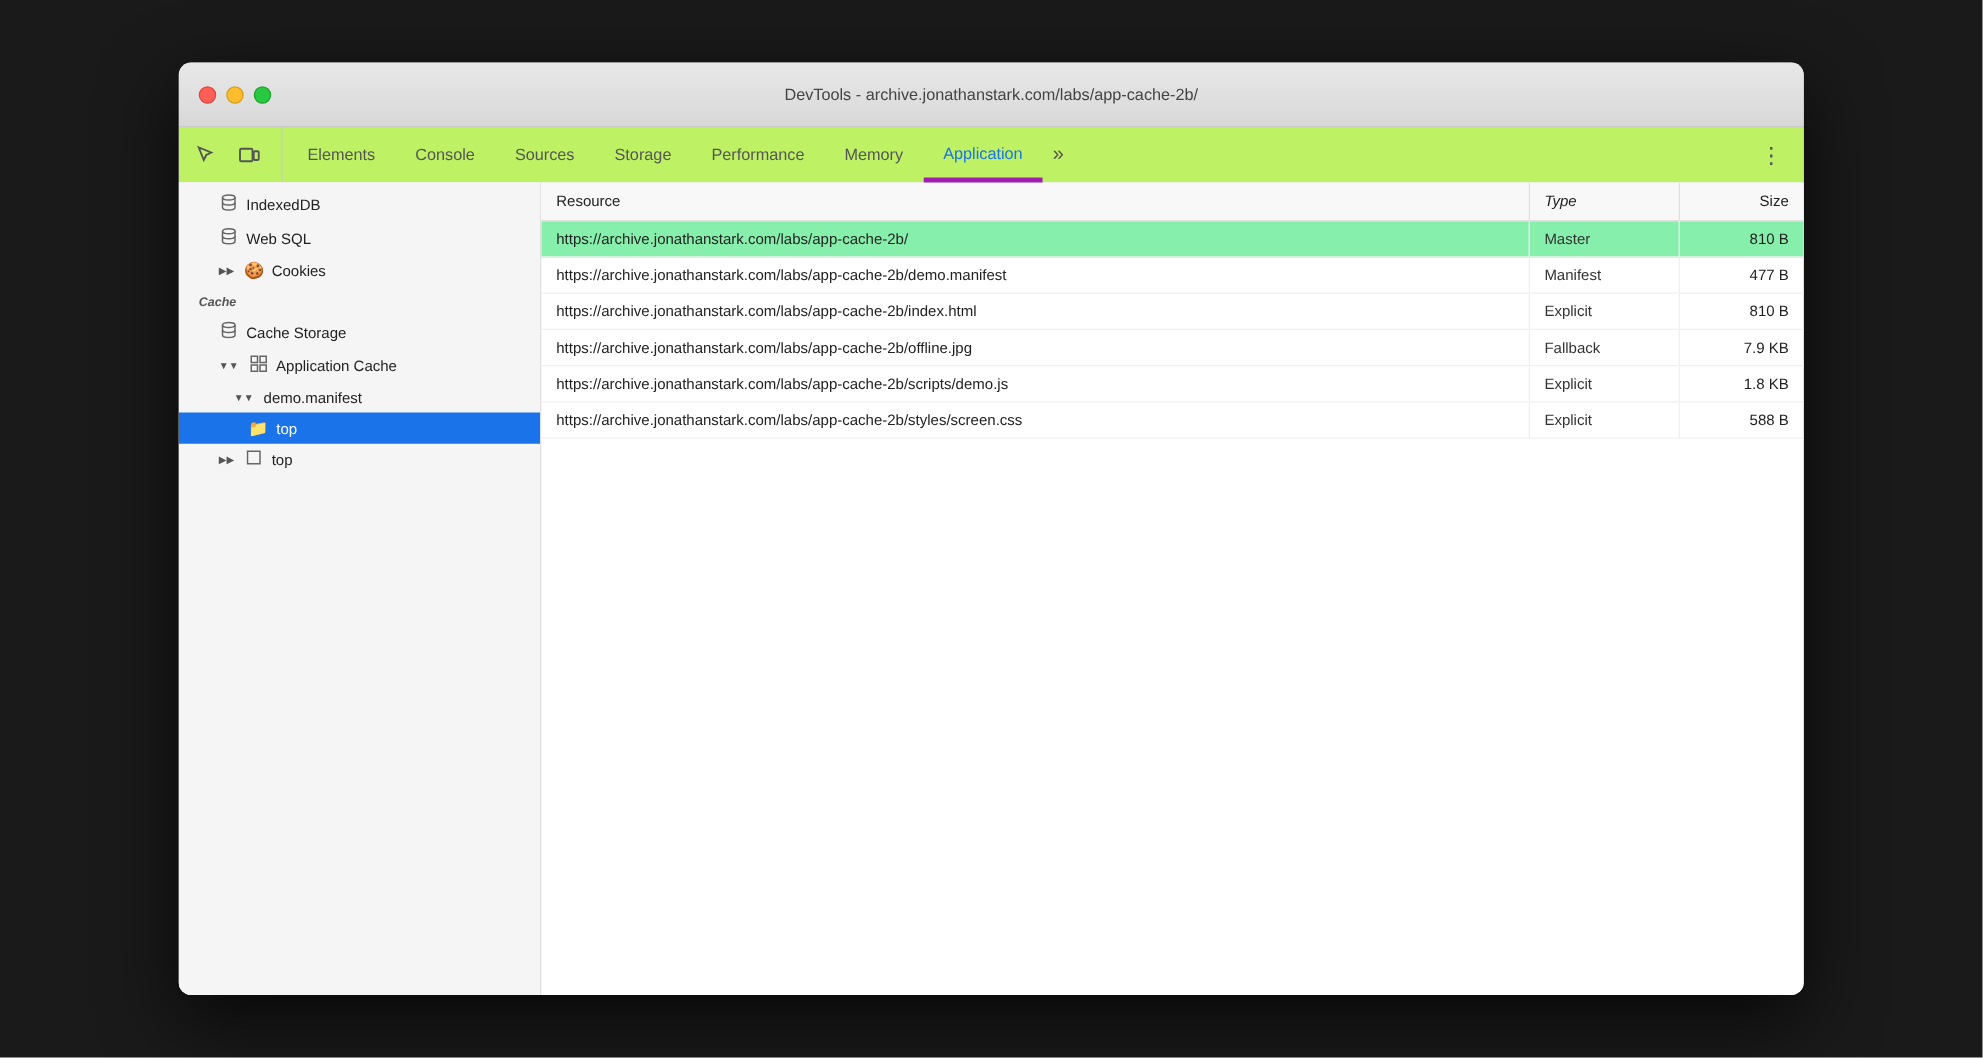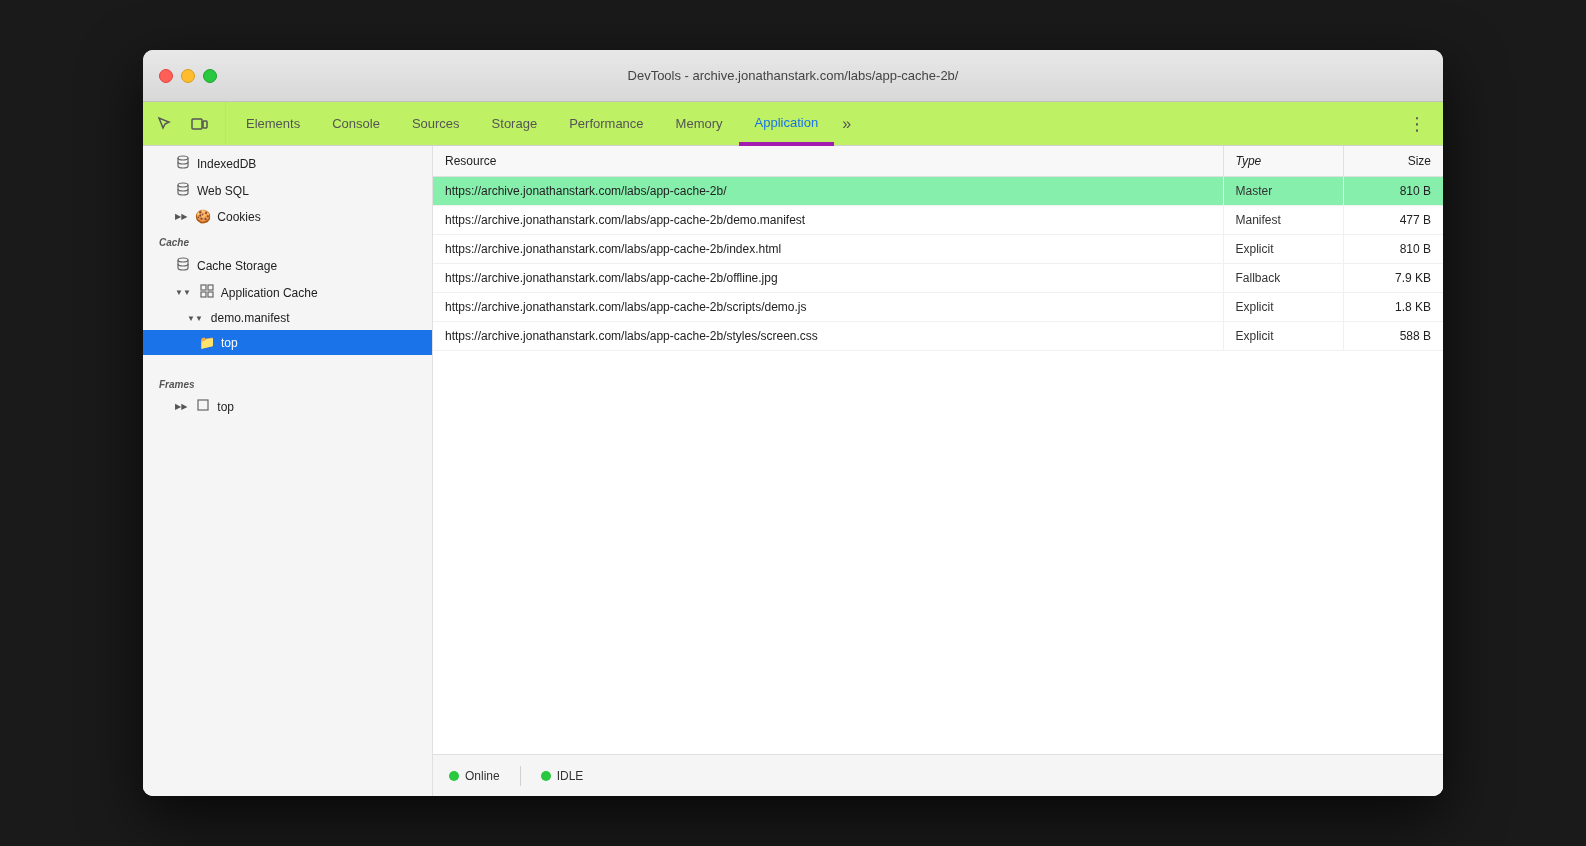--- a/index.html
+++ b/index.html
@@ -365,21 +365,20 @@
       </div>
       <div class="sidebar-item sidebar-indent-2">
         <span class="triangle down" style="font-size:8px; color:#555;">▼</span>
         <span class="sidebar-item-label">demo.manifest</span>
       </div>
       <div class="sidebar-item sidebar-indent-3 active">
         <span class="sidebar-item-icon" style="color:white; font-size:13px;">📁</span>
         <span class="sidebar-item-label">top</span>
       </div>
 
-      <div class="sidebar-section-label" style="margin-top:16px;">Frames</div>
       <div class="sidebar-item sidebar-indent-1">
         <span class="triangle right" style="font-size:8px; color:#555;">▶</span>
         <span class="sidebar-item-icon">
           <svg width="12" height="12" viewBox="0 0 12 12" fill="none">
             <rect x="1" y="1" width="10" height="10" stroke="#666" stroke-width="1.2" fill="none"></rect>
           </svg>
         </span>
         <span class="sidebar-item-label">top</span>
       </div>
     </div>
@@ -422,26 +421,15 @@
               </tr>
               <tr>
                 <td>https://archive.jonathanstark.com/labs/app-cache-2b/styles/screen.css</td>
                 <td class="type-cell">Explicit</td>
                 <td>588 B</td>
               </tr>
             </tbody>
         </table>
       </div>
 
-      <div class="statusbar">
-        <div class="status-item">
-          <div class="status-dot"></div>
-          <span>Online</span>
-        </div>
-        <div class="status-divider"></div>
-        <div class="status-item">
-          <div class="status-dot"></div>
-          <span>IDLE</span>
-        </div>
-      </div>
     </div>
   </div>
 </div>
 
 </body></html>

